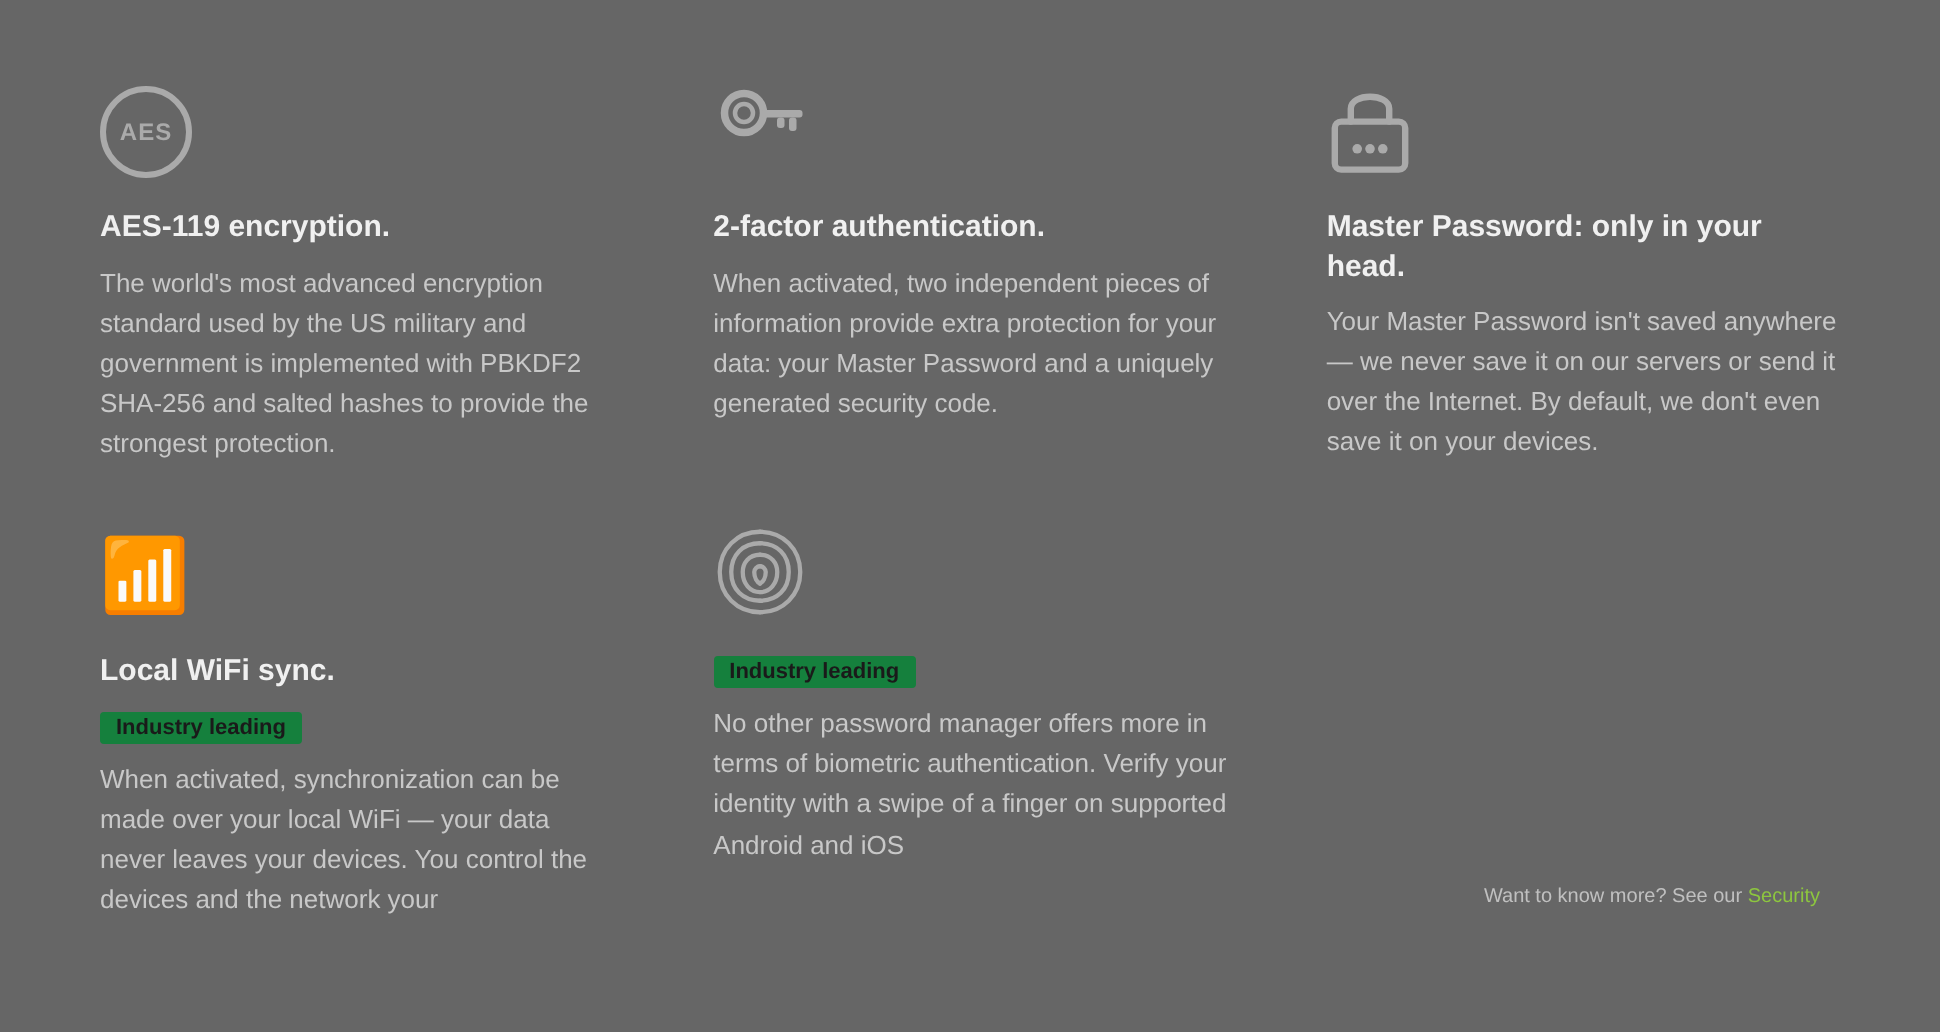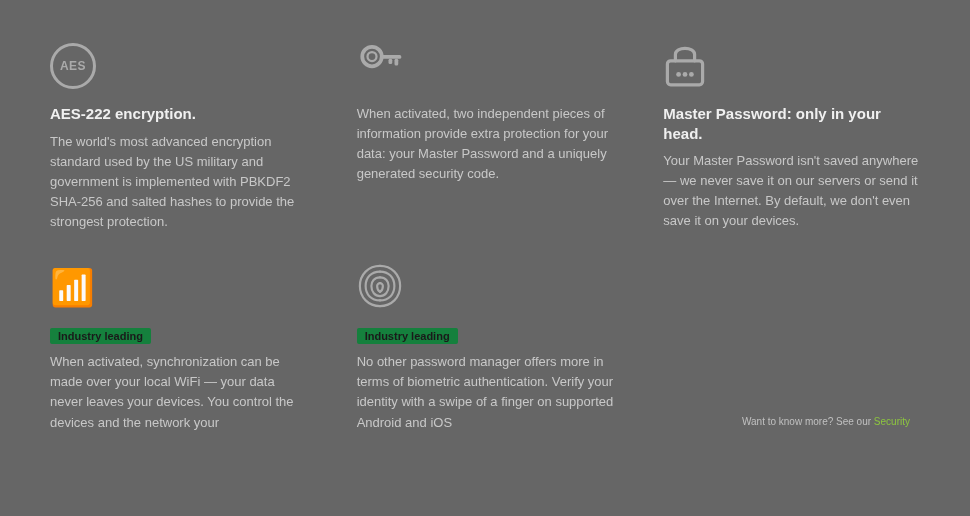--- a/index.html
+++ b/index.html
@@ -130,36 +130,37 @@
 <div class="page-container">
 
   <div class="grid">
 
     <div class="feature-card">
       <div class="icon-area">
         <div class="aes-icon">
           <span style="text-transform:uppercase; font-size:12px; font-weight:bold; color:#aaa;">aes</span>
         </div>
       </div>
-      <div class="feature-title">AES-222 encryption.</div>
+      <div class="feature-title">AES-119 encryption.</div>
       <div class="feature-body">The world's most advanced encryption standard used by the US military and government is implemented with PBKDF2 SHA-256 and salted hashes to provide the strongest protection.</div>
     </div>
 
     <div class="feature-card">
       <div class="icon-area">
         <div class="key-icon">
           <svg viewBox="0 0 64 64" xmlns="http://www.w3.org/2000/svg">
             <circle cx="20" cy="22" r="13" fill="none" stroke="#aaa" stroke-width="5"></circle>
             <circle cx="20" cy="22" r="6" fill="none" stroke="#aaa" stroke-width="3"></circle>
             <rect x="31" y="20" width="28" height="5" rx="2" fill="#aaa"></rect>
             <rect x="50" y="25" width="5" height="9" rx="2" fill="#aaa"></rect>
             <rect x="42" y="25" width="5" height="7" rx="2" fill="#aaa"></rect>
           </svg>
         </div>
       </div>
+      <div class="feature-title">2-factor authentication.</div>
       <div class="feature-body">When activated, two independent pieces of information provide extra protection for your data: your Master Password and a uniquely generated security code.</div>
     </div>
 
     <div class="feature-card">
       <div class="icon-area">
         <div class="lock-icon">
           <svg viewBox="0 0 52 60" xmlns="http://www.w3.org/2000/svg">
 
             <rect x="4" y="26" width="44" height="30" rx="4" ry="4" fill="none" stroke="#aaa" stroke-width="4"></rect>
 
@@ -176,20 +177,21 @@
     </div>
 
   </div>
 
   <div class="grid-bottom">
 
     <div class="feature-card">
       <div class="icon-area">
         <div class="wifi-icon">📶</div>
       </div>
+      <div class="feature-title">Local WiFi sync.</div>
       <div class="badge">Industry leading</div>
       <div class="feature-body">When activated, synchronization can be made over your local WiFi — your data never leaves your devices. You control the devices and the network your</div>
     </div>
 
     <div class="feature-card">
       <div class="icon-area">
         <div class="fingerprint-icon">
           <svg viewBox="0 0 64 64" xmlns="http://www.w3.org/2000/svg">
 
             <path d="M32 4 C16 4 4 16 4 32 C4 48 16 60 32 60" fill="none" stroke="#aaa" stroke-width="3" stroke-linecap="round"></path>

